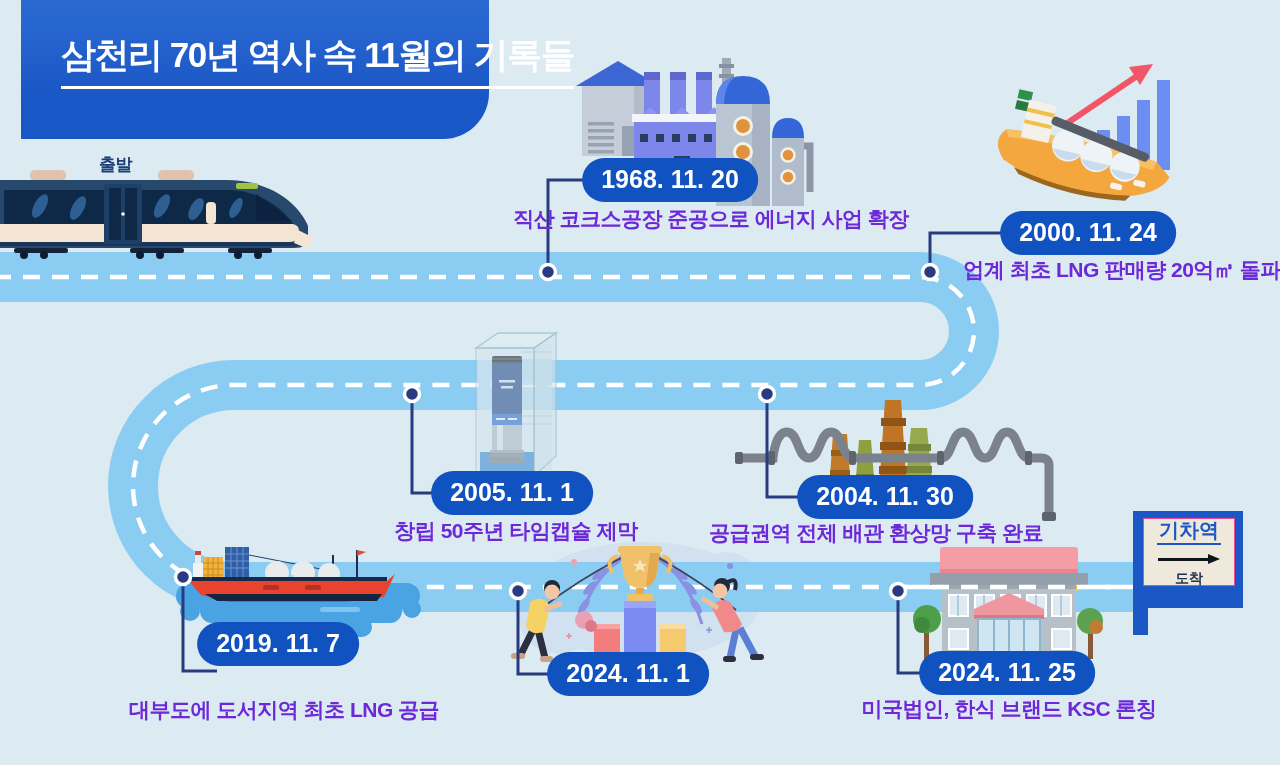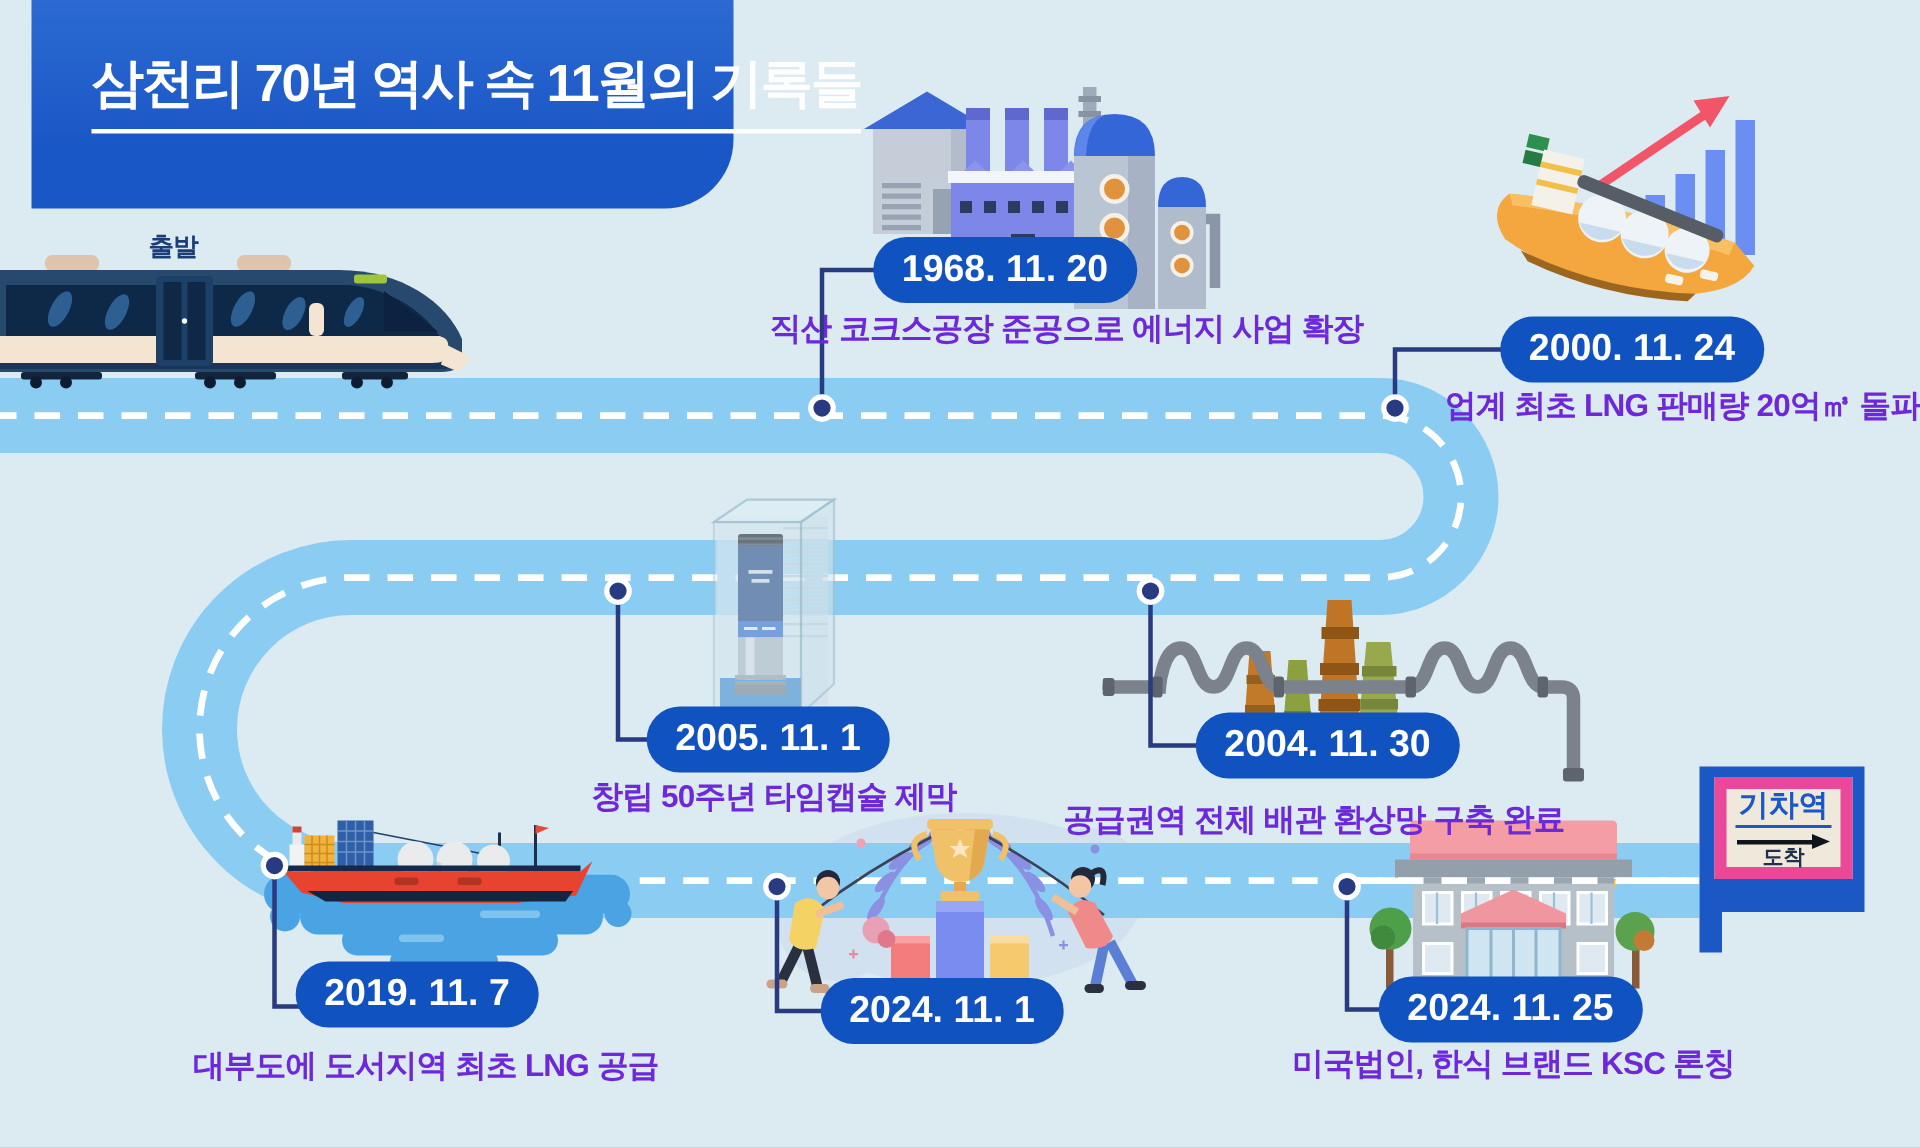--- a/index.html
+++ b/index.html
@@ -37,23 +37,23 @@
     color:#6d28d9;font-weight:bold;font-size:21px;white-space:nowrap;
     letter-spacing:-0.5px;
   }
 
   
   .station-panel{
     position:absolute;left:1133px;top:511px;width:110px;height:81px;
     background:#1b57c5;box-sizing:border-box;padding:7px 8px 6px 10px;
   }
   .station-inner{
-    width:100%;height:100%;background:#efe9dc;border:8px solid #ec4899;
+    width:100%;height:100%;background:#efe9dc;border:1px solid #ec4899;
     box-sizing:border-box;display:flex;flex-direction:column;align-items:center;
-    justify-content:center;
+    justify-content:space-between;
   }
   .station-name{
     color:#1b57c5;font-size:20px;font-weight:bold;letter-spacing:0;
     border-bottom:2px solid #1b57c5;padding:0 2px 2px;line-height:1.1;
   }
   .station-arrow{position:relative;width:62px;height:10px;margin:4px 0 2px;}
   .station-arrow .line{position:absolute;left:0;top:4px;width:52px;height:3px;background:#10151c;}
   .station-arrow .head{
     position:absolute;right:0;top:0;width:0;height:0;
     border-left:12px solid #10151c;border-top:5.5px solid transparent;border-bottom:5.5px solid transparent;
@@ -458,23 +458,23 @@
   <div class="badge" style="left:670px;top:180px">1968. 11. 20</div>
   <div class="desc" style="left:711px;top:205px">직산 코크스공장 준공으로 에너지 사업 확장</div>
 
   <div class="badge" style="left:1088px;top:233px">2000. 11. 24</div>
   <div class="desc" style="left:1122px;top:256px">업계 최초 LNG 판매량 20억㎥ 돌파</div>
 
   <div class="badge" style="left:512px;top:493px">2005. 11. 1</div>
   <div class="desc" style="left:516px;top:517px">창립 50주년 타임캡슐 제막</div>
 
   <div class="badge" style="left:885px;top:497px">2004. 11. 30</div>
-  <div class="desc" style="left:876px;top:532px">공급권역 전체 배관 환상망 구축 완료</div>
-
-  <div class="badge" style="left:278px;top:663px">2019. 11. 7</div>
+  <div class="desc" style="left:876px;top:519px">공급권역 전체 배관 환상망 구축 완료</div>
+
+  <div class="badge" style="left:278px;top:644px">2019. 11. 7</div>
   <div class="desc" style="left:284px;top:696px">대부도에 도서지역 최초 LNG 공급</div>
 
   <div class="badge" style="left:628px;top:674px">2024. 11. 1</div>
 
   <div class="badge" style="left:1007px;top:673px">2024. 11. 25</div>
   <div class="desc" style="left:1009px;top:695px">미국법인, 한식 브랜드 KSC 론칭</div>
 
   <div class="title-banner">
     <span class="title-text">삼천리 70년 역사 속 11월의 기록들</span>
   </div>

